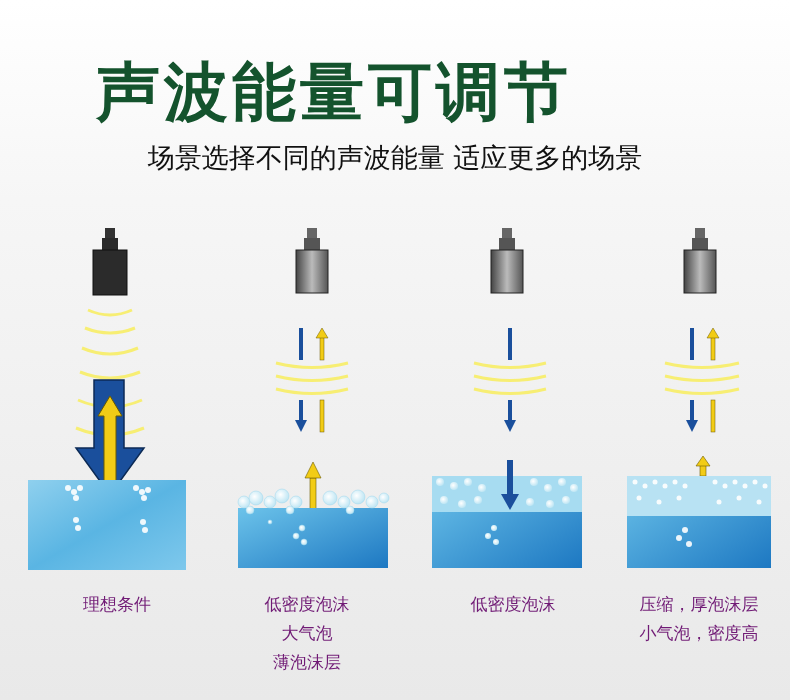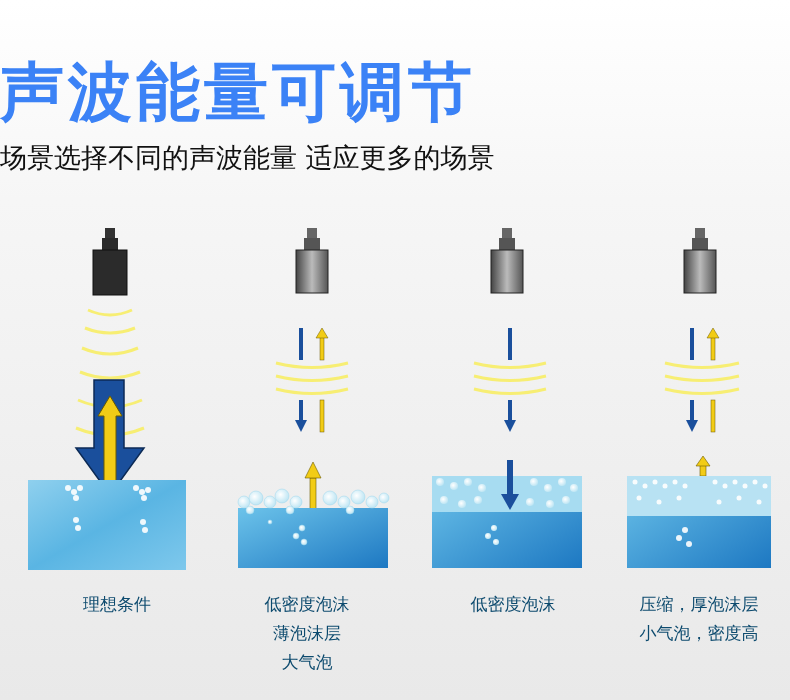--- a/index.html
+++ b/index.html
@@ -4,32 +4,32 @@
 <style>
   html, body { margin:0; padding:0; }
   body {
     width:790px; height:700px; overflow:hidden;
     background: linear-gradient(#ffffff 0px, #f6f6f6 200px, #e9e9e9 700px);
     font-family: "DejaVu Sans", sans-serif;
     position:relative;
   }
   .title {
     position:absolute; left:0; width:668px; top:52px;
-    font-size:64px; font-weight:bold; color:#3b82f6;
+    text-align:center; font-size:64px; font-weight:bold; color:#14532d;
     letter-spacing:4px; line-height:80px;
   }
   .subtitle {
     position:absolute; left:0; width:790px; top:140px;
-    font-size:27px; color:#111; line-height:36px;
+    text-align:center; font-size:27px; color:#111; line-height:36px;
   }
   .panel { position:absolute; top:220px; width:190px; height:360px; }
   .panel svg { position:absolute; left:0; top:0; }
   .caption {
     position:absolute; top:590px; width:190px; text-align:center;
-    font-size:17px; color:#0c4a6e; line-height:29px;
+    font-size:17px; color:#701a75; line-height:29px;
   }
   .caption div { white-space:nowrap; }
 </style>
 </head>
 <body>
 
 <div class="title">声波能量可调节</div>
 <div class="subtitle">场景选择不同的声波能量 适应更多的场景</div>
 
 <svg width="0" height="0" style="position:absolute">
@@ -244,22 +244,22 @@
       </g>
     </g>
   </svg>
 </div>
 
 <div class="caption" style="left:22px;">
   <div>理想条件</div>
 </div>
 <div class="caption" style="left:212px;">
   <div>低密度泡沫</div>
+  <div>大气泡</div>
   <div>薄泡沫层</div>
-  <div>大气泡</div>
 </div>
 <div class="caption" style="left:418px;">
   <div>低密度泡沫</div>
 </div>
 <div class="caption" style="left:604px;">
   <div>压缩，厚泡沫层</div>
   <div>小气泡，密度高</div>
 </div>
 
 </body></html>

